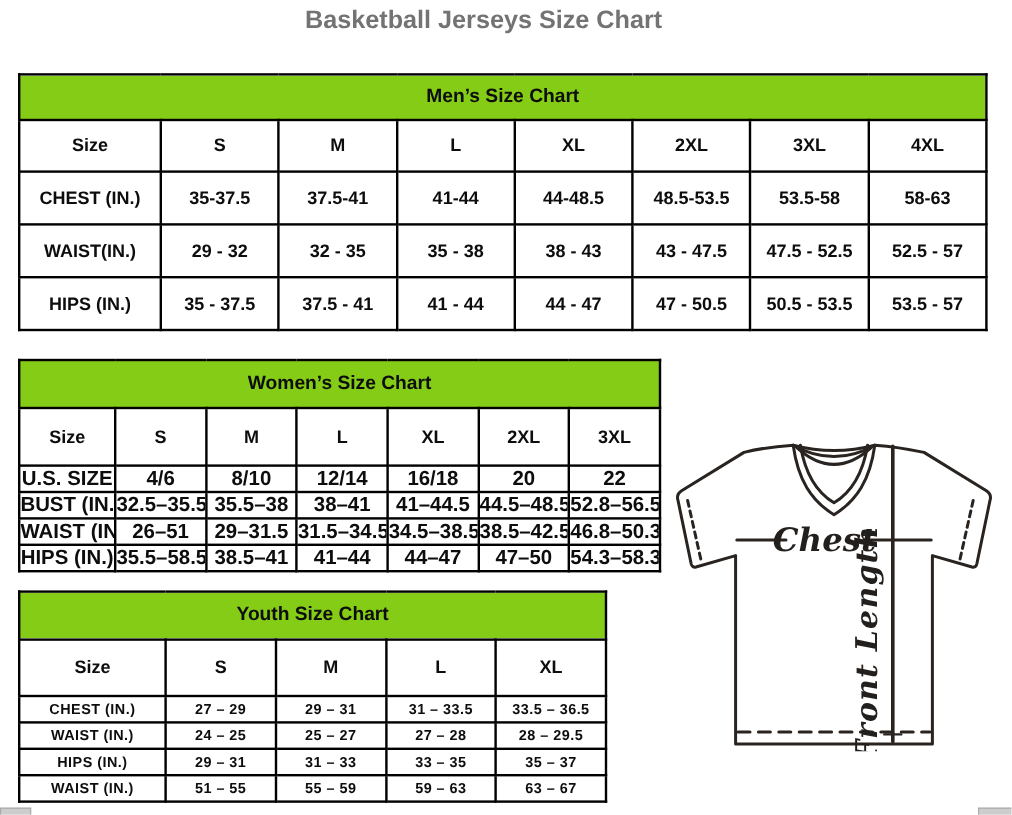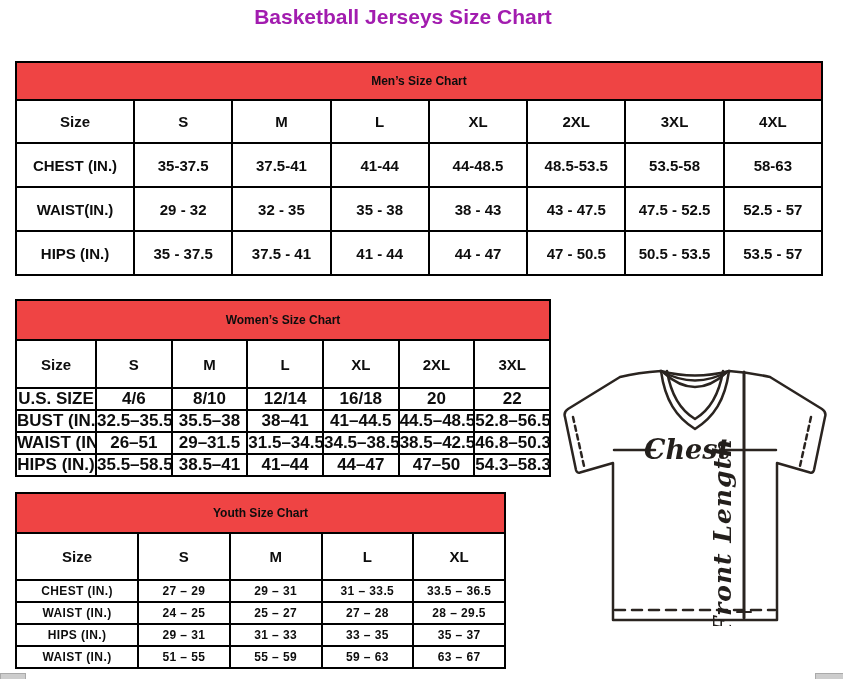--- a/index.html
+++ b/index.html
@@ -2,29 +2,29 @@
 <html><head>
 <meta charset="utf-8">
 <style>
   html,body{margin:0;padding:0;background:#fff;}
   #canvas{
     position:relative;width:843px;height:679px;background:#ffffff;
     font-family:"Liberation Sans",sans-serif;color:#0d0d0d;overflow:hidden;
   }
   #page-title{
     position:absolute;top:5px;left:0;width:806px;margin:0;
-    text-align:center;font-size:21px;font-weight:700;color:#a21caf;
+    text-align:center;font-size:21px;font-weight:700;color:#737373;
     font-family:"Liberation Sans",sans-serif;
   }
   table{position:absolute;border-collapse:collapse;table-layout:fixed;background:#fff;}
   td{
     border:2px solid #000;text-align:center;vertical-align:middle;
     font-weight:700;padding:0;white-space:nowrap;overflow:hidden;color:#0d0d0d;
   }
-  td.band{background:#ef4444;font-size:12px;}
+  td.band{background:#84cc16;font-size:16px;}
   
   #mens{left:15px;top:61px;width:808px;}
   #mens td.band{height:36px;}
   #mens tr.header-row td{height:41px;font-size:15px;}
   #mens tr.data-row td{height:42px;font-size:15px;}
   
   #womens{left:15px;top:299px;width:536px;}
   #womens td.band{height:38px;}
   #womens tr.header-row td{height:46px;font-size:15px;}
   #womens tr.data-row td{height:19px;font-size:17px;}

